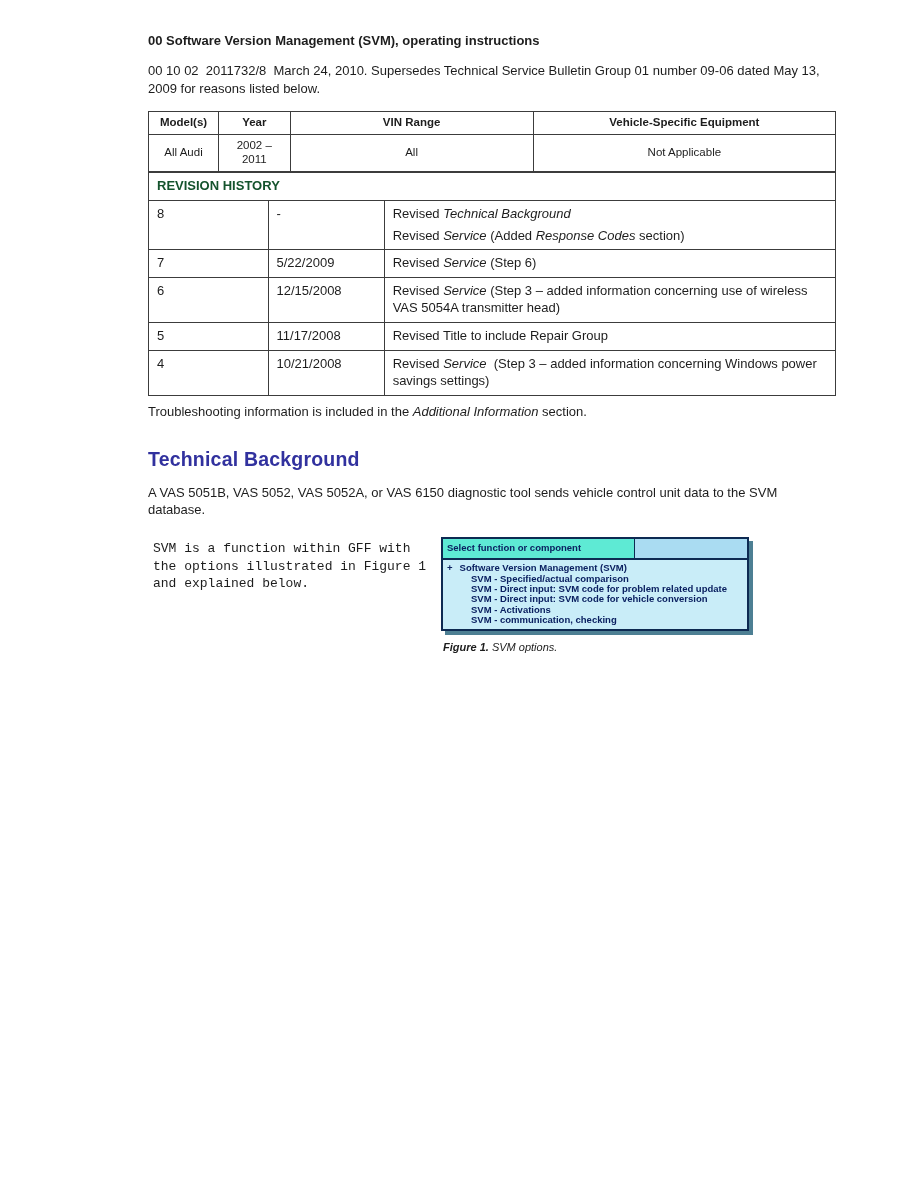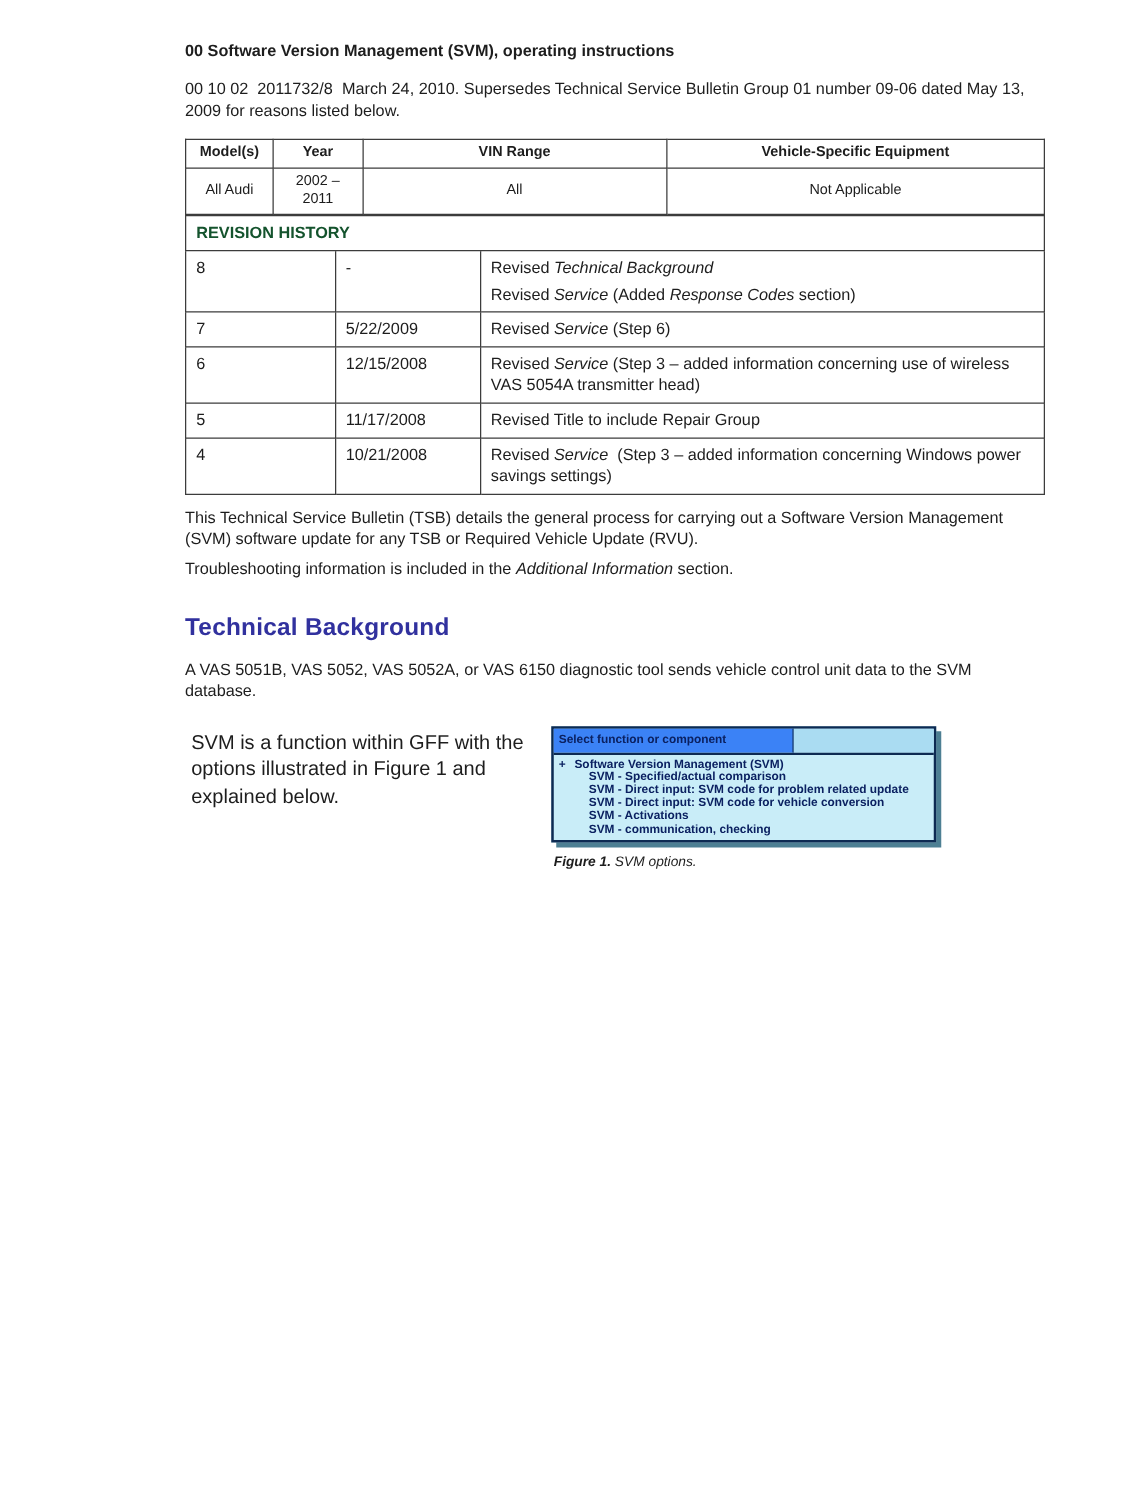--- a/index.html
+++ b/index.html
@@ -94,43 +94,44 @@
   }
   .para.tight { margin: 7px 0 0 0; }
 
   
   .figure-row {
     display: flex;
     align-items: flex-start;
     margin-top: 19px;
   }
   .figure-lead {
-    font-size: 16px;
+    font-size: 13px;
     line-height: 1.35;
     margin: 3px 7px 0 5px;
     width: 281px;
     flex: none;
+    font-family: Liberation Mono, monospace;
   }
   .figure-wrap { flex: none; width: 312px; }
   .figure-box {
     width: 308px;
     border: 2px solid #0d2a52;
     box-shadow: 4px 4px 0 0 #4d7f93;
     box-sizing: border-box;
     background: #c9edf8;
     color: #0b2161;
     font-weight: bold;
   }
   .fig-header {
     display: flex;
     border-bottom: 2px solid #0d2a52;
     height: 19px;
   }
   .fig-header-left {
-    background: #3b82f6;
+    background: #5eead4;
     width: 63%;
     font-size: 9.5px;
     line-height: 18px;
     padding: 0 4px;
     border-right: 1px solid #0d2a52;
     box-sizing: border-box;
     overflow: hidden;
   }
   .fig-header-right { background: #aadcf2; flex: 1; }
   .fig-body { padding: 3px 2px 3px 4px; }
@@ -233,21 +234,20 @@
         <tr>
           <td>4</td>
           <td>10/21/2008</td>
           <td>
             <div class="pline"><span>Revised </span><span class="i">Service</span><span>  (Step 3 – added information concerning Windows power savings settings)</span></div>
           </td>
         </tr>
       </tbody>
     </table>
 
-    <p class="para">This Technical Service Bulletin (TSB) details the general process for carrying out a Software Version Management (SVM) software update for any TSB or Required Vehicle Update (RVU).</p>
 
     <p class="para tight prewrap"><span>Troubleshooting information is included in the </span><span class="i">Additional Information</span><span> section.</span></p>
 
     <h2 class="section-heading tb">Technical Background</h2>
 
     <p class="para">A VAS 5051B, VAS 5052, VAS 5052A, or VAS 6150 diagnostic tool sends vehicle control unit data to the SVM database.</p>
 
     <div class="figure-row">
       <p class="figure-lead">SVM is a function within GFF with the options illustrated in Figure 1 and explained below.</p>
 

